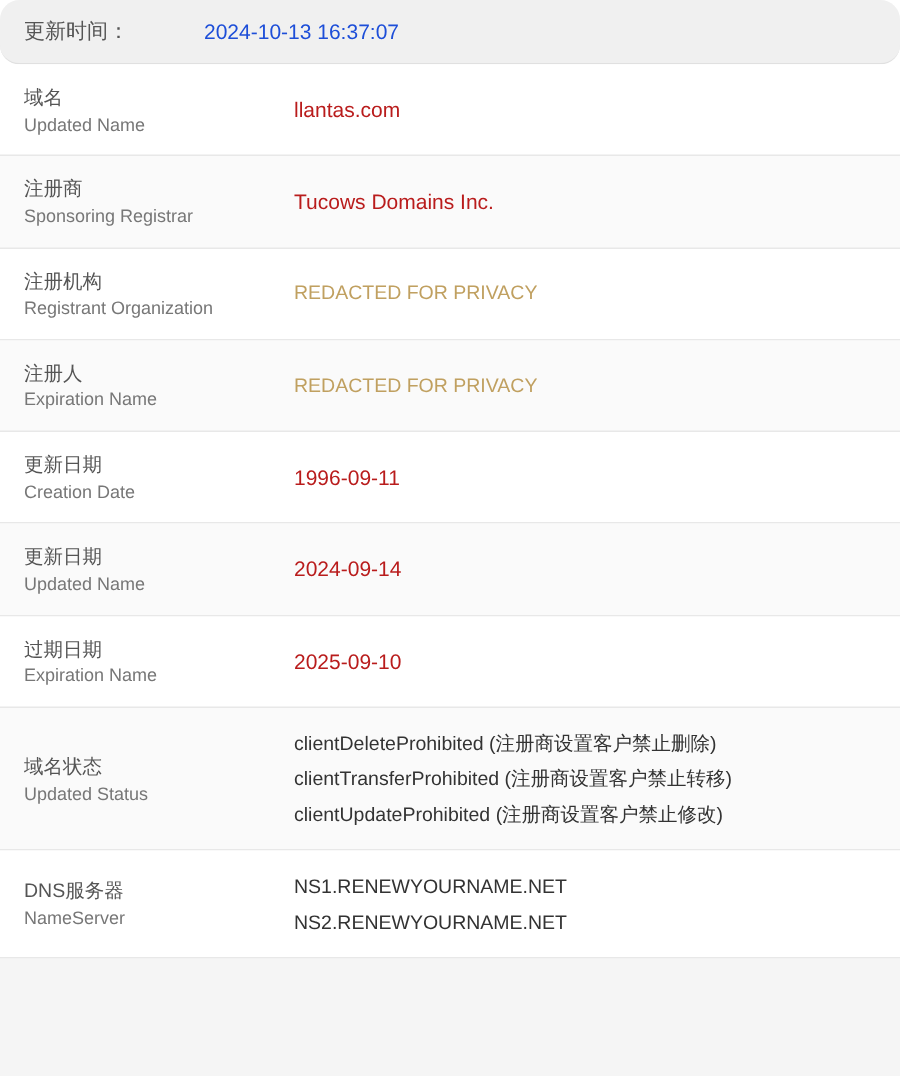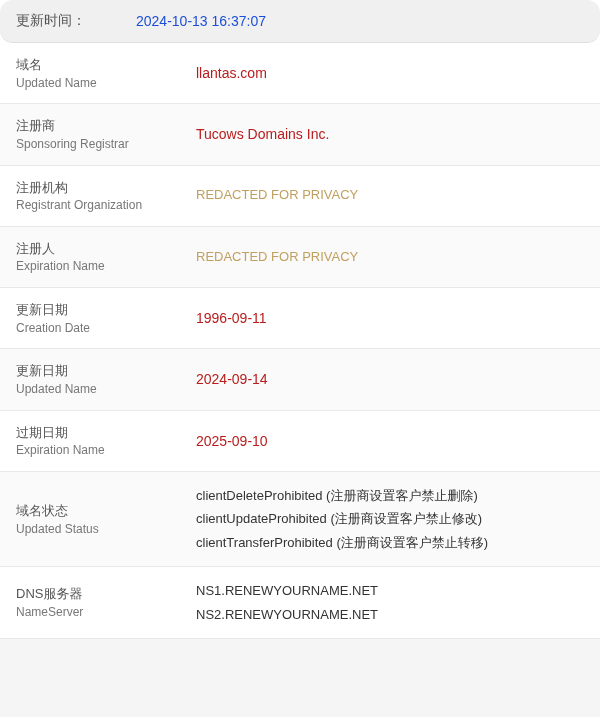--- a/index.html
+++ b/index.html
@@ -148,22 +148,22 @@
         </div>
         <div class="value-col">2025-09-10</div>
       </div>
       <div class="info-row">
         <div class="label-col">
           <div class="label-zh">域名状态</div>
           <div class="label-en">Updated Status</div>
         </div>
         <div class="value-col value-multiline">
           <div>clientDeleteProhibited (注册商设置客户禁止删除)</div>
+          <div>clientTransferProhibited (注册商设置客户禁止转移)</div>
           <div>clientUpdateProhibited (注册商设置客户禁止修改)</div>
-          <div>clientTransferProhibited (注册商设置客户禁止转移)</div>
         </div>
       </div>
       <div class="info-row">
         <div class="label-col">
           <div class="label-zh">DNS服务器</div>
           <div class="label-en">NameServer</div>
         </div>
         <div class="value-col value-multiline">
           <div>NS1.RENEWYOURNAME.NET</div>
           <div>NS2.RENEWYOURNAME.NET</div>

